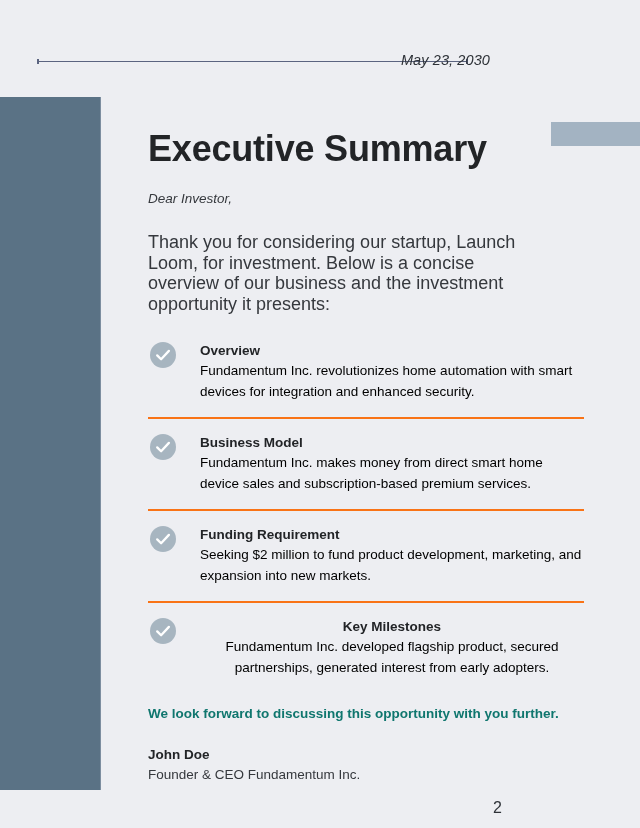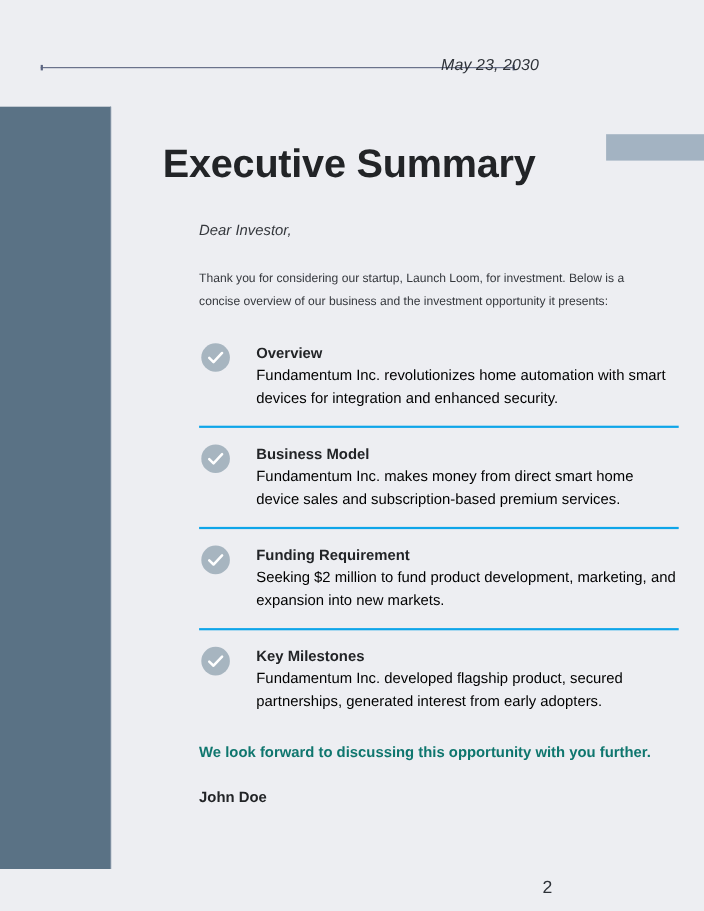--- a/index.html
+++ b/index.html
@@ -86,59 +86,59 @@
     top: 122px;
     width: 89px;
     height: 24px;
     background: #a3b3c2;
   }
 
   
   .content {
     position: absolute;
     left: 148px;
-    top: 200px;
+    top: 189px;
     width: 436px;
-    margin-left: 33px;
   }
 
   .salutation {
     font-size: 13.5px;
     font-style: italic;
     color: #35383d;
     margin: 0 0 23px 0;
     line-height: 20px;
   }
 
   .intro {
-    font-size: 11px;
+    font-size: 18px;
     color: #35383d;
     margin: 0;
     line-height: 20.5px;
     width: 400px;
   }
 
   
   .checklist {
     margin: 27px 0 0 0;
     padding: 0;
     list-style: none;
   }
   .check-item {
     position: relative;
     padding: 0 0 15px 52px;
-    border-bottom: 2px solid #0ea5e9;
+    border-bottom: 2px solid #f97316;
     margin-bottom: 14px;
     min-height: 56px;
     box-sizing: border-box;
   }
   .check-item.last {
     border-bottom: none;
     margin-bottom: 0;
     padding-bottom: 0;
+    text-align: center;
   }
   .check-icon {
     position: absolute;
     left: 2px;
     top: 1px;
     width: 26px;
     height: 26px;
     border-radius: 50%;
     background: #a7b5c0;
     display: block;
@@ -256,19 +256,20 @@
         <span class="item-title">Key Milestones</span>
         <span class="item-desc">Fundamentum Inc. developed flagship product, secured partnerships, generated interest from early adopters.</span>
       </li>
 
     </ul>
 
     <p class="closing">We look forward to discussing this opportunity with you further.</p>
 
     <div class="sign-block">
       <span class="sign-name">John Doe</span>
+      <span class="sign-role">Founder &amp; CEO Fundamentum Inc.</span>
     </div>
 
   </div>
 
   <div class="page-number">2</div>
 
 </div>
 
 </body></html>

